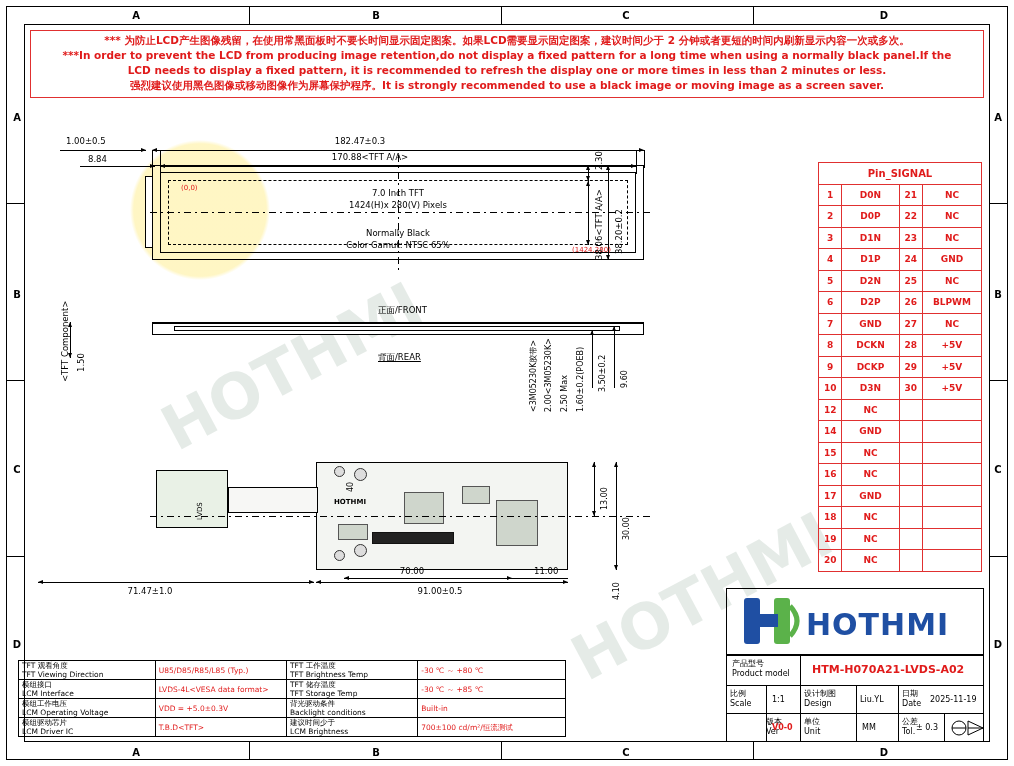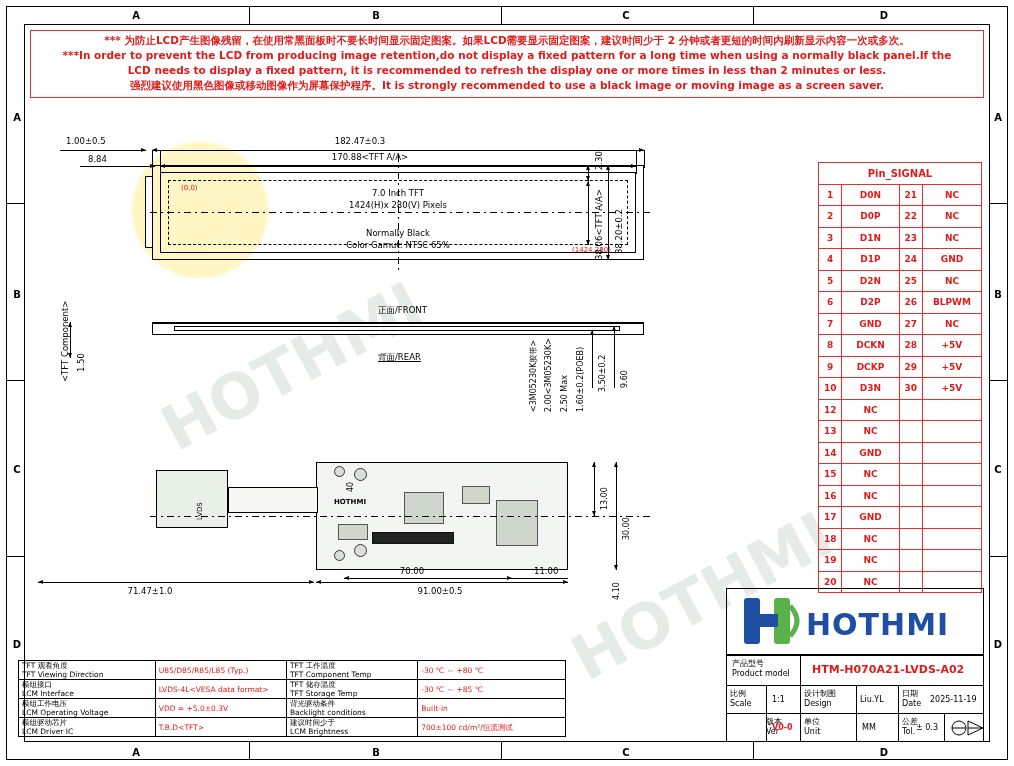--- a/index.html
+++ b/index.html
@@ -199,26 +199,20 @@
           <td class="sig">+5V</td>
         </tr>
     <tr>
           <td class="num">10</td>
           <td class="sig">D3N</td>
           <td class="num">30</td>
           <td class="sig">+5V</td>
         </tr>
     <tr>
           <td class="num">12</td>
-          <td class="sig">NC</td>
-          <td class="num"></td>
-          <td class="sig"></td>
-        </tr>
-    <tr>
-          <td class="num">13</td>
           <td class="sig">NC</td>
           <td class="num"></td>
           <td class="sig"></td>
         </tr>
     <tr>
           <td class="num">14</td>
           <td class="sig">GND</td>
           <td class="num"></td>
           <td class="sig"></td>
         </tr>
@@ -389,21 +383,21 @@
   <table class="spec">
     <tbody>
         <tr>
       <td class="lab">
         <span>TFT 观看角度</span><br>
         <span>TFT Viewing Direction</span>
       </td>
       <td class="val">U85/D85/R85/L85 (Typ.)</td>
       <td class="lab2">
         <span>TFT 工作温度</span><br>
-        <span>TFT Component Temp</span>
+        <span>TFT Brightness Temp</span>
       </td>
       <td class="val2">-30 ℃ ～ +80 ℃</td>
     </tr>
     <tr>
       <td class="lab">
         <span>模组接口</span><br>
         <span>LCM Interface</span>
       </td>
       <td class="val">LVDS-4L&lt;VESA data format&gt;</td>
       <td class="lab2">

